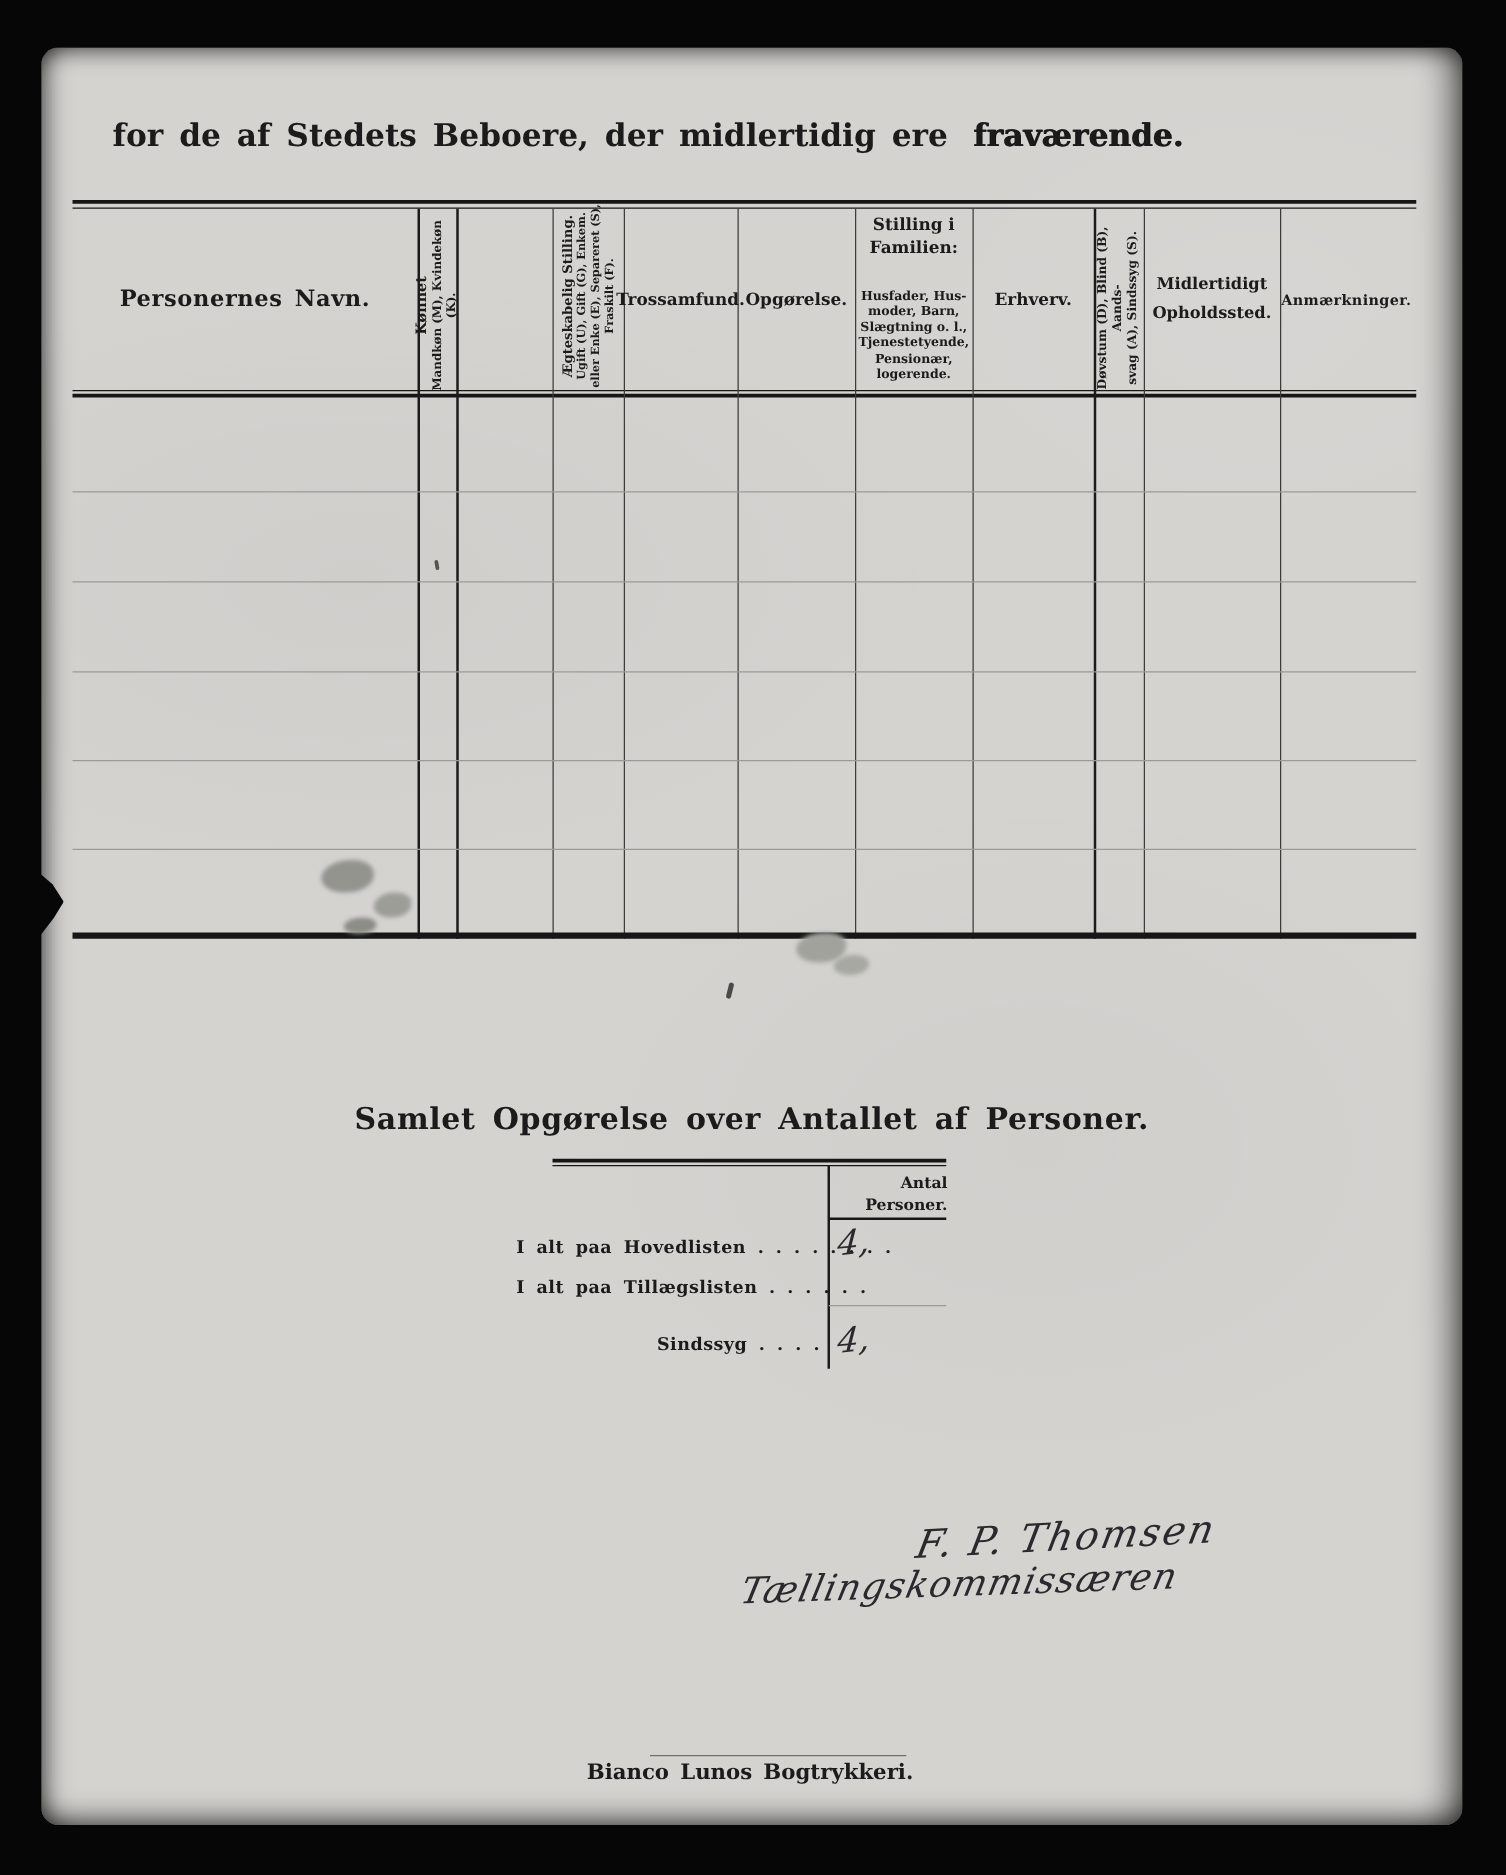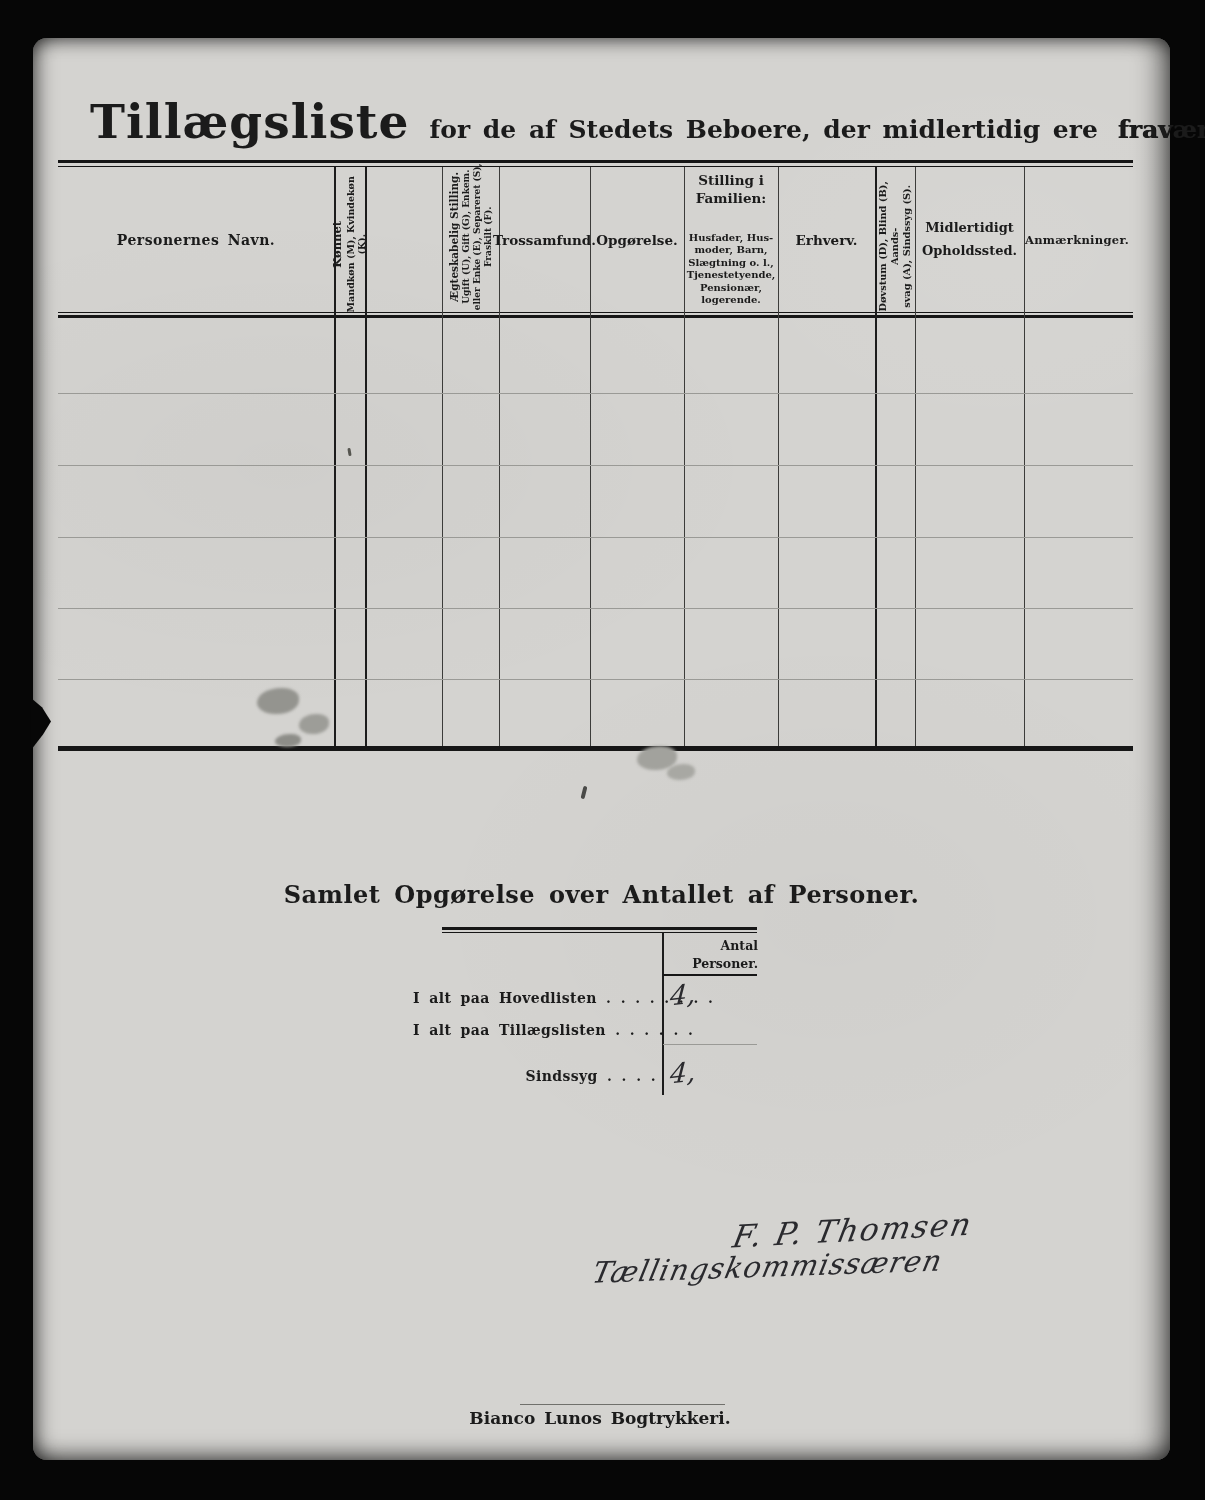--- a/index.html
+++ b/index.html
@@ -50,21 +50,20 @@
   .smudge{position:absolute;border-radius:60% 40% 55% 45%;filter:blur(1.5px);}
   .notch{position:absolute;left:-2px;top:660px;width:20px;height:52px;background:#070707;
          clip-path:polygon(0 0,55% 18%,100% 45%,60% 70%,0 100%);}
 </style>
 </head>
 <body>
 
 <div class="page">
 
   <div class="title-row">
-    <span class="title-main">Tillægsliste</span>
     <span class="title-rest">for de af Stedets Beboere, der midlertidig ere</span>
     <span class="title-end">fraværende.</span>
   </div>
 
   <div class="hline" style="left:25px;top:122px;width:1075px;height:3px;"></div>
   <div class="hline" style="left:25px;top:128px;width:1075px;height:1px;"></div>
 
   <div class="hline" style="left:25px;top:274px;width:1075px;height:1px;"></div>
   <div class="hline" style="left:25px;top:277px;width:1075px;height:3px;"></div>
 
@@ -72,21 +71,21 @@
   <div class="vline dark" style="left:332px;top:129px;height:584px;"></div>
   <div class="vline" style="left:409px;top:129px;height:584px;"></div>
   <div class="vline" style="left:466px;top:129px;height:584px;"></div>
   <div class="vline" style="left:557px;top:129px;height:584px;"></div>
   <div class="vline" style="left:651px;top:129px;height:584px;"></div>
   <div class="vline" style="left:745px;top:129px;height:584px;"></div>
   <div class="vline dark" style="left:842px;top:129px;height:584px;"></div>
   <div class="vline" style="left:882px;top:129px;height:584px;"></div>
   <div class="vline" style="left:991px;top:129px;height:584px;"></div>
 
-  <div class="hcell" style="left:25px;width:276px;font-size:14px;letter-spacing:0.5px;word-spacing:3px;">Personernes Navn.</div>
+  <div class="hcell" style="left:25px;width:276px;font-size:18px;letter-spacing:0.5px;word-spacing:3px;">Personernes Navn.</div>
 
   <div class="vcell" style="left:241px;top:188px;">
     <span class="vtitle" style="font-size:11.5px;line-height:1.2;">Kønnet</span>
     <span class="vsub" style="font-size:9.5px;line-height:1.2;">Mandkøn (M), Kvindekøn (K).</span>
   </div>
 
 
   <div class="vcell" style="left:363px;top:176px;">
     <span class="vtitle" style="font-size:10.5px;line-height:1.25;">Ægteskabelig Stilling.</span>
     <span class="vsub" style="font-size:9px;line-height:1.2;">Ugift (U), Gift (G), Enkem.

